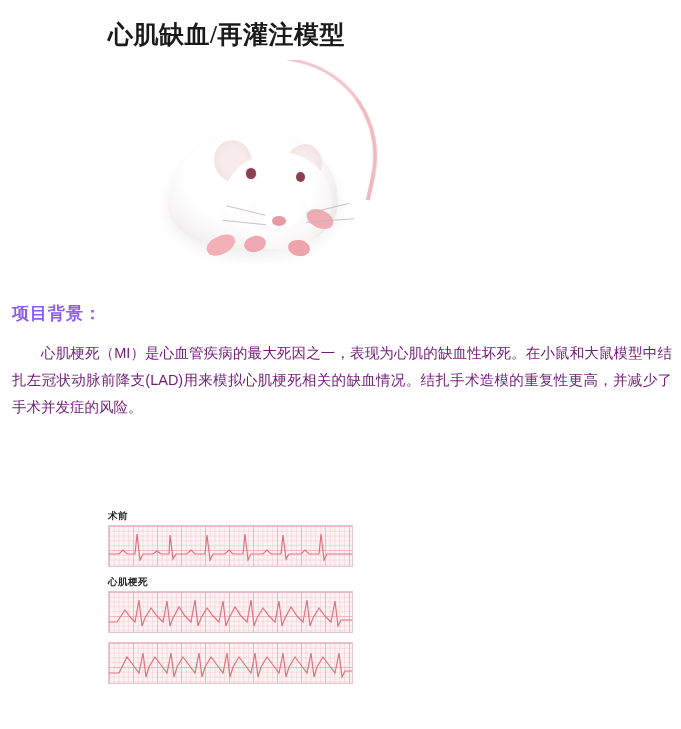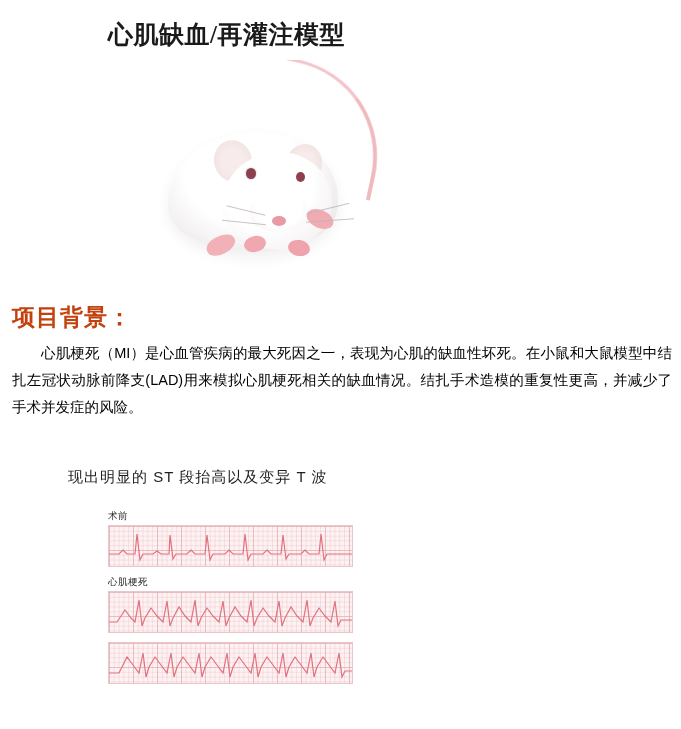--- a/index.html
+++ b/index.html
@@ -188,50 +188,51 @@
   .whisker {
     position: absolute;
     height: 1px;
     background: rgba(190,180,180,0.8);
   }
   
   .section-head {
     position: absolute;
     left: 12px;
     top: 302px;
-    font-size: 23px;
+    font-size: 17px;
     font-weight: bold;
-    color: #c2410c;
+    color: #8b5cf6;
     letter-spacing: 1px;
   }
   .body-text {
     position: absolute;
     left: 12px;
     top: 340px;
     width: 660px;
     font-size: 14.5px;
     line-height: 27px;
-    color: #000000;
+    color: #701a75;
     text-indent: 2em;
     text-align: justify;
   }
   .ecg-caption {
     position: absolute;
     left: 68px;
     top: 468px;
     font-size: 15px;
     color: #1f1f1f;
     letter-spacing: 1px;
   }
   
   .ecg-fig {
     position: absolute;
     left: 108px;
     top: 510px;
     width: 245px;
+    font-weight: bold;
   }
   .ecg-block {
     margin-bottom: 9px;
   }
   .ecg-label {
     font-size: 9.5px;
     color: #222;
     margin-bottom: 2px;
     letter-spacing: 0.5px;
   }
@@ -281,21 +282,20 @@
     <div class="whisker" style="left:196px; top:148px; width:44px; transform:rotate(-14deg);"></div>
     <div class="whisker" style="left:196px; top:160px; width:48px; transform:rotate(-4deg);"></div>
     <div class="whisker" style="left:116px; top:150px; width:40px; transform:rotate(14deg);"></div>
     <div class="whisker" style="left:112px; top:162px; width:44px; transform:rotate(6deg);"></div>
   </div>
 
   <div class="section-head">项目背景：</div>
 
   <div class="body-text">心肌梗死（MI）是心血管疾病的最大死因之一，表现为心肌的缺血性坏死。在小鼠和大鼠模型中结扎左冠状动脉前降支(LAD)用来模拟心肌梗死相关的缺血情况。结扎手术造模的重复性更高，并减少了手术并发症的风险。</div>
 
-  <div class="ecg-caption">现出明显的 ST 段抬高以及变异 T 波</div>
 
   <div class="ecg-fig">
 
     <div class="ecg-block">
       <div class="ecg-label">术前</div>
       <div class="ecg-strip">
         <svg width="243" height="40" viewBox="0 0 243 40">
           <path id="trace0" fill="none" stroke="#e0727f" stroke-width="1.2" d="M0,28 L10,28 L14,24 L18,28 L26,28 L28,8 L31,34 L34,28 L44,28 L48,25 L52,28 L60,28 L61,9 L64,33 L67,28 L78,28 L82,24 L86,28 L96,28 L98,9 L101,34 L104,28 L116,28 L120,24 L124,28 L134,28 L136,8 L139,34 L142,28 L154,28 L158,24 L162,28 L172,28 L174,9 L177,33 L180,28 L192,28 L196,24 L200,28 L210,28 L212,8 L215,34 L218,28 L243,28"></path>
         </svg>
       </div>

